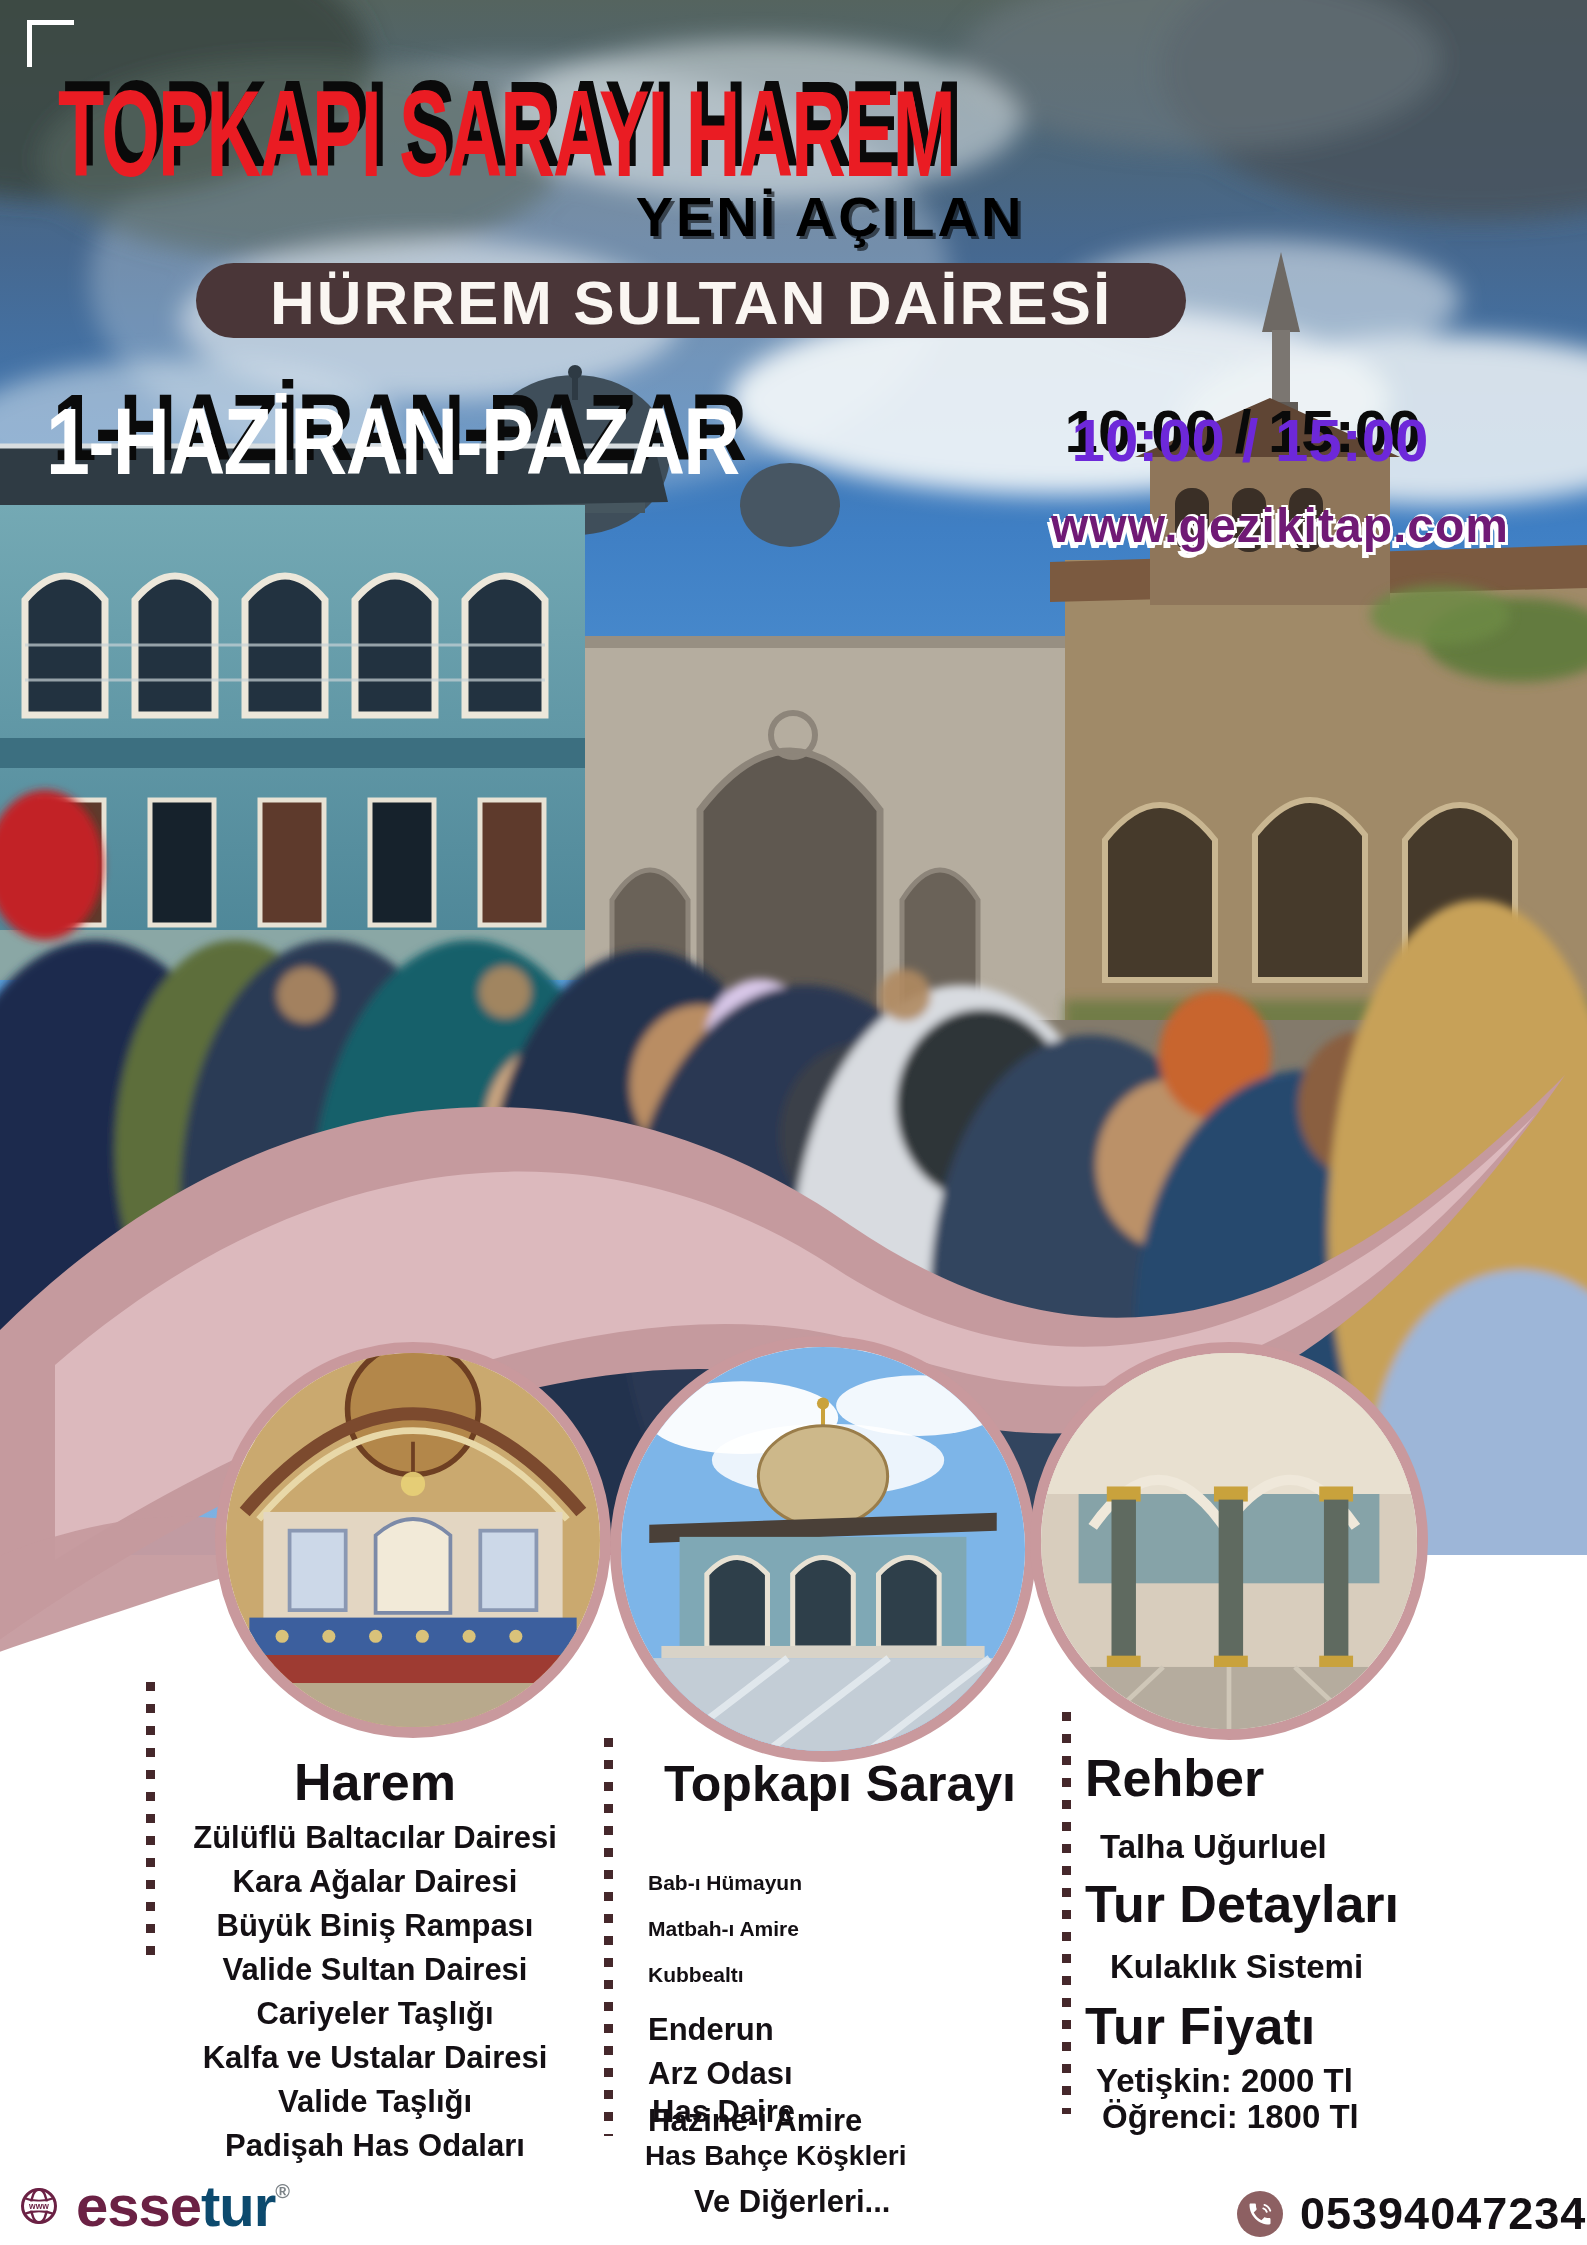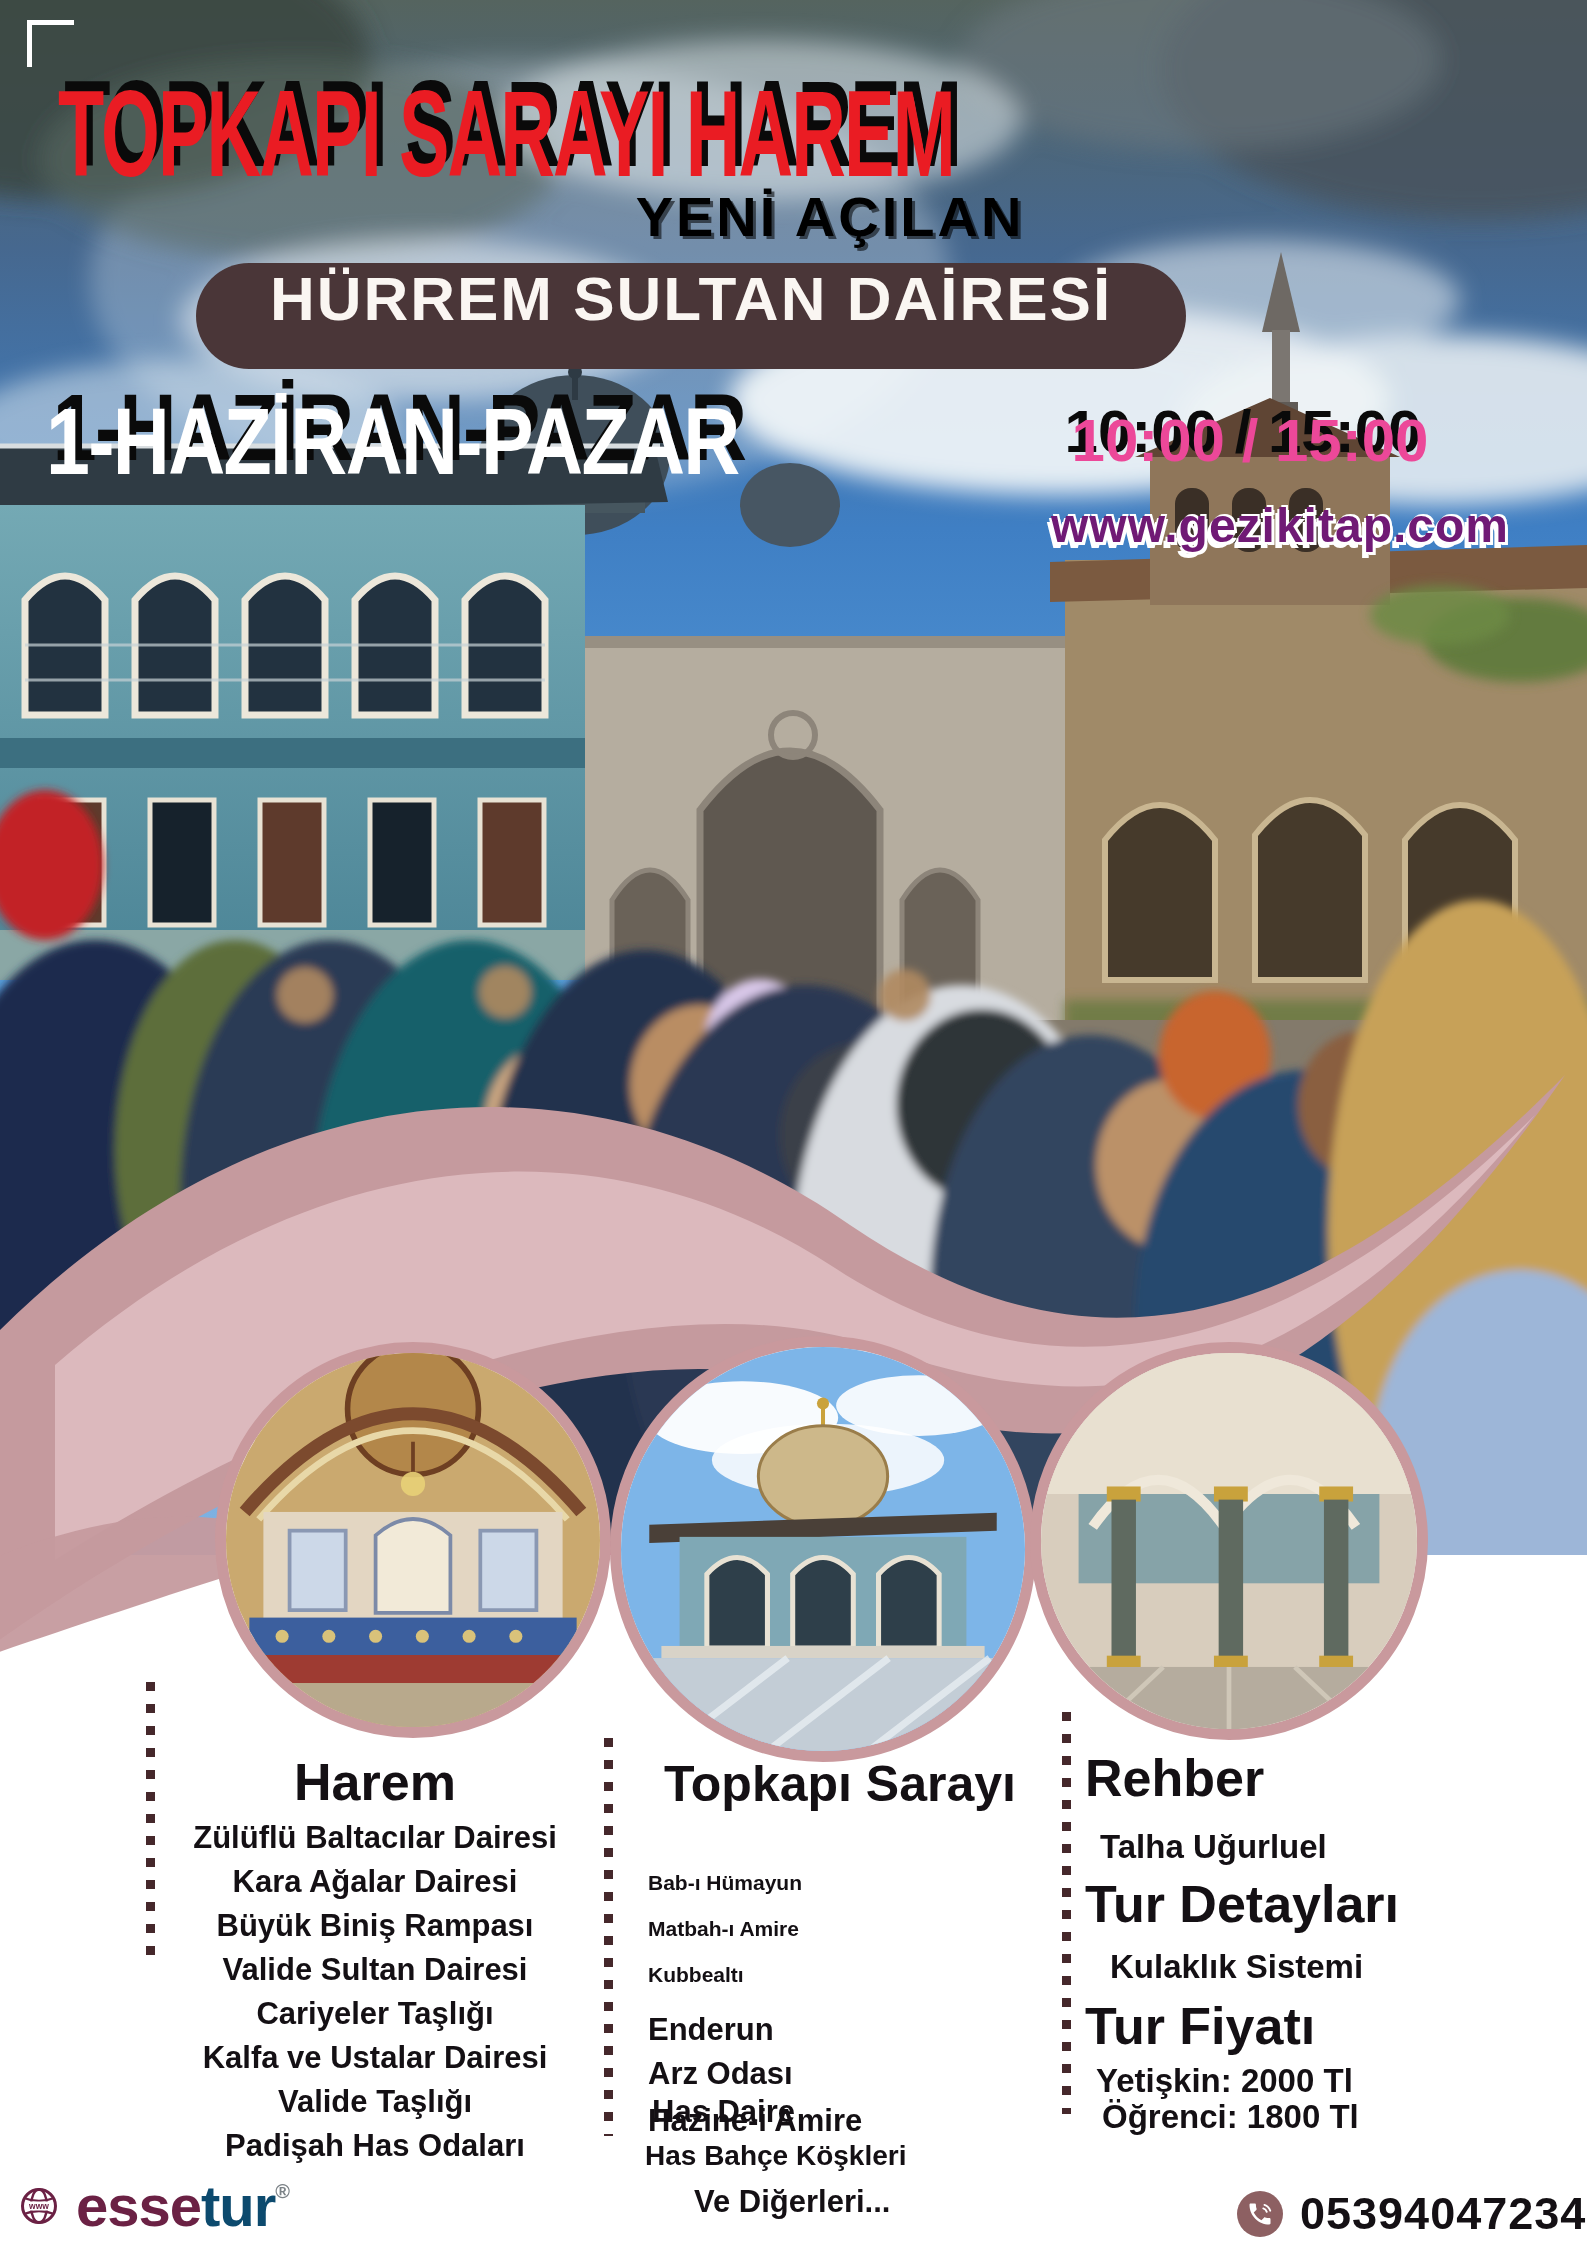--- a/index.html
+++ b/index.html
@@ -12,28 +12,28 @@
 
   
   .cropmark{position:absolute;left:27px;top:20px;width:42px;height:42px;border-left:5px solid #fff;border-top:5px solid #fff;}
 
   
   .title{position:absolute;left:58px;top:64px;font-size:122px;font-weight:800;color:#ea1c23;
          letter-spacing:-3px;white-space:nowrap;transform:scaleX(.62);transform-origin:0 50%;
          text-shadow:10px -10px 0 #0a0a0a;}
   .subtitle{position:absolute;left:520px;top:184px;width:620px;text-align:center;font-size:56px;
             font-weight:800;color:#000000;letter-spacing:3px;text-shadow:3px 3px 0 rgba(0,0,0,.55);white-space:nowrap;}
-  .banner{position:absolute;left:196px;top:263px;width:990px;height:106px;background:#4a3638;
-          border-radius:53px;display:flex;align-items:flex-start;justify-content:center;}
+  .banner{position:absolute;left:196px;top:263px;width:990px;height:75px;background:#4a3638;
+          border-radius:53px;display:flex;align-items:flex-end;justify-content:center;}
   .banner-text{font-size:62px;font-weight:800;color:#faf6f2;letter-spacing:2px;white-space:nowrap;}
   .date{position:absolute;left:46px;top:388px;font-size:94px;font-weight:800;color:#fff;
         letter-spacing:-2px;white-space:nowrap;transform:scaleX(.84);transform-origin:0 50%;
         text-shadow:8px -14px 0 #0a0a0a;}
   .time{position:absolute;left:1040px;top:406px;width:420px;text-align:center;font-size:60px;
-        font-weight:800;color:#ec4899;text-shadow:-7px -9px 0 #0a0a0a;white-space:nowrap;}
+        font-weight:800;color:#6d28d9;text-shadow:-7px -9px 0 #0a0a0a;white-space:nowrap;}
   .website{position:absolute;left:1010px;top:498px;width:540px;text-align:center;font-size:48px;
            font-weight:800;color:#701a75;letter-spacing:1px;white-space:nowrap;
            text-shadow:-4px 6px 0 #ffffff,2px -2px 0 #ffffff,-2px 2px 0 #ffffff,3px 3px 0 #ffffff;}
 
   
   .circle{position:absolute;border-radius:50%;border:11px solid #c9999d;overflow:hidden;background:#fff;}
   .c1{left:215px;top:1342px;width:374px;height:374px;}
   .c2{left:610px;top:1336px;width:404px;height:404px;}
   .c3{left:1030px;top:1342px;width:376px;height:376px;}
   .circle svg{display:block;width:100%;height:100%;}

